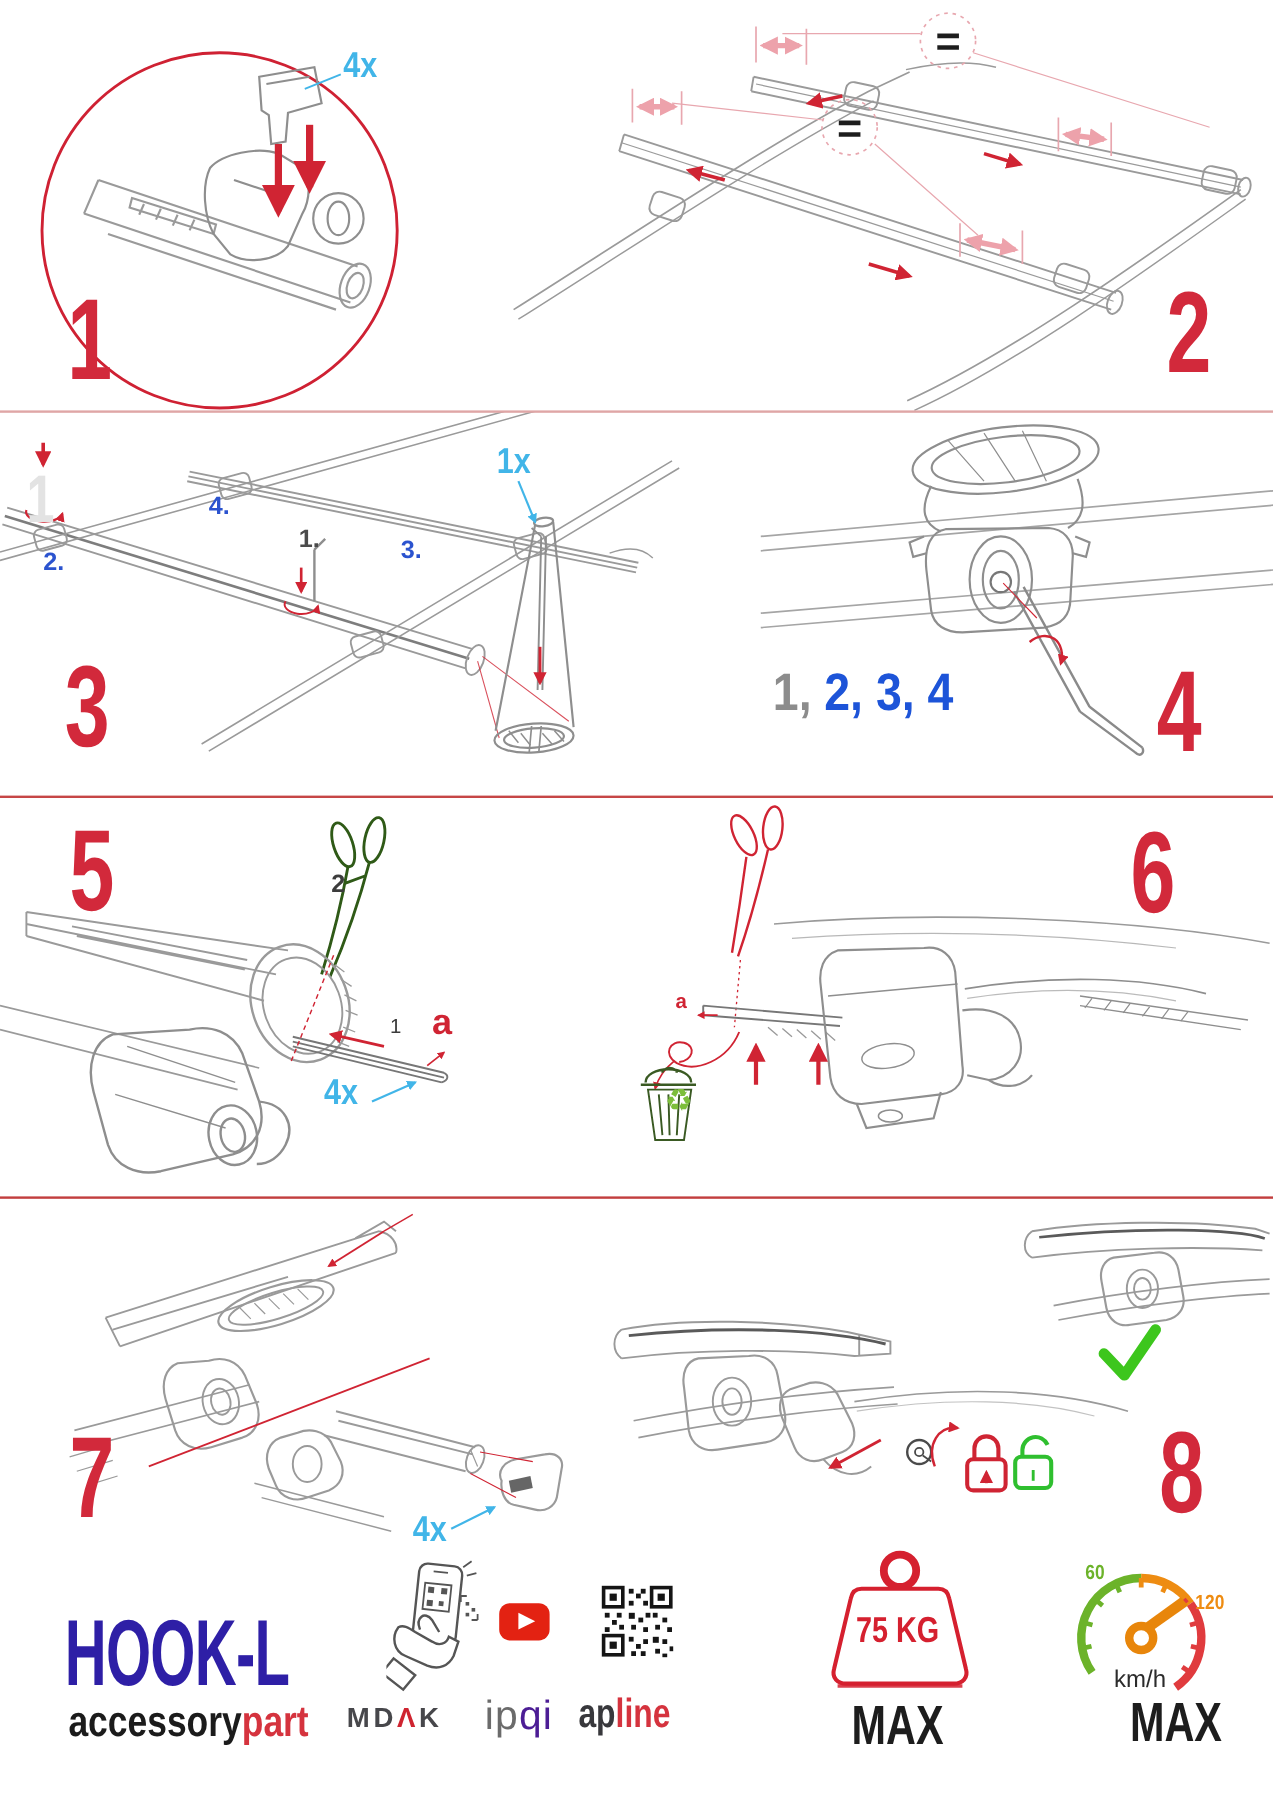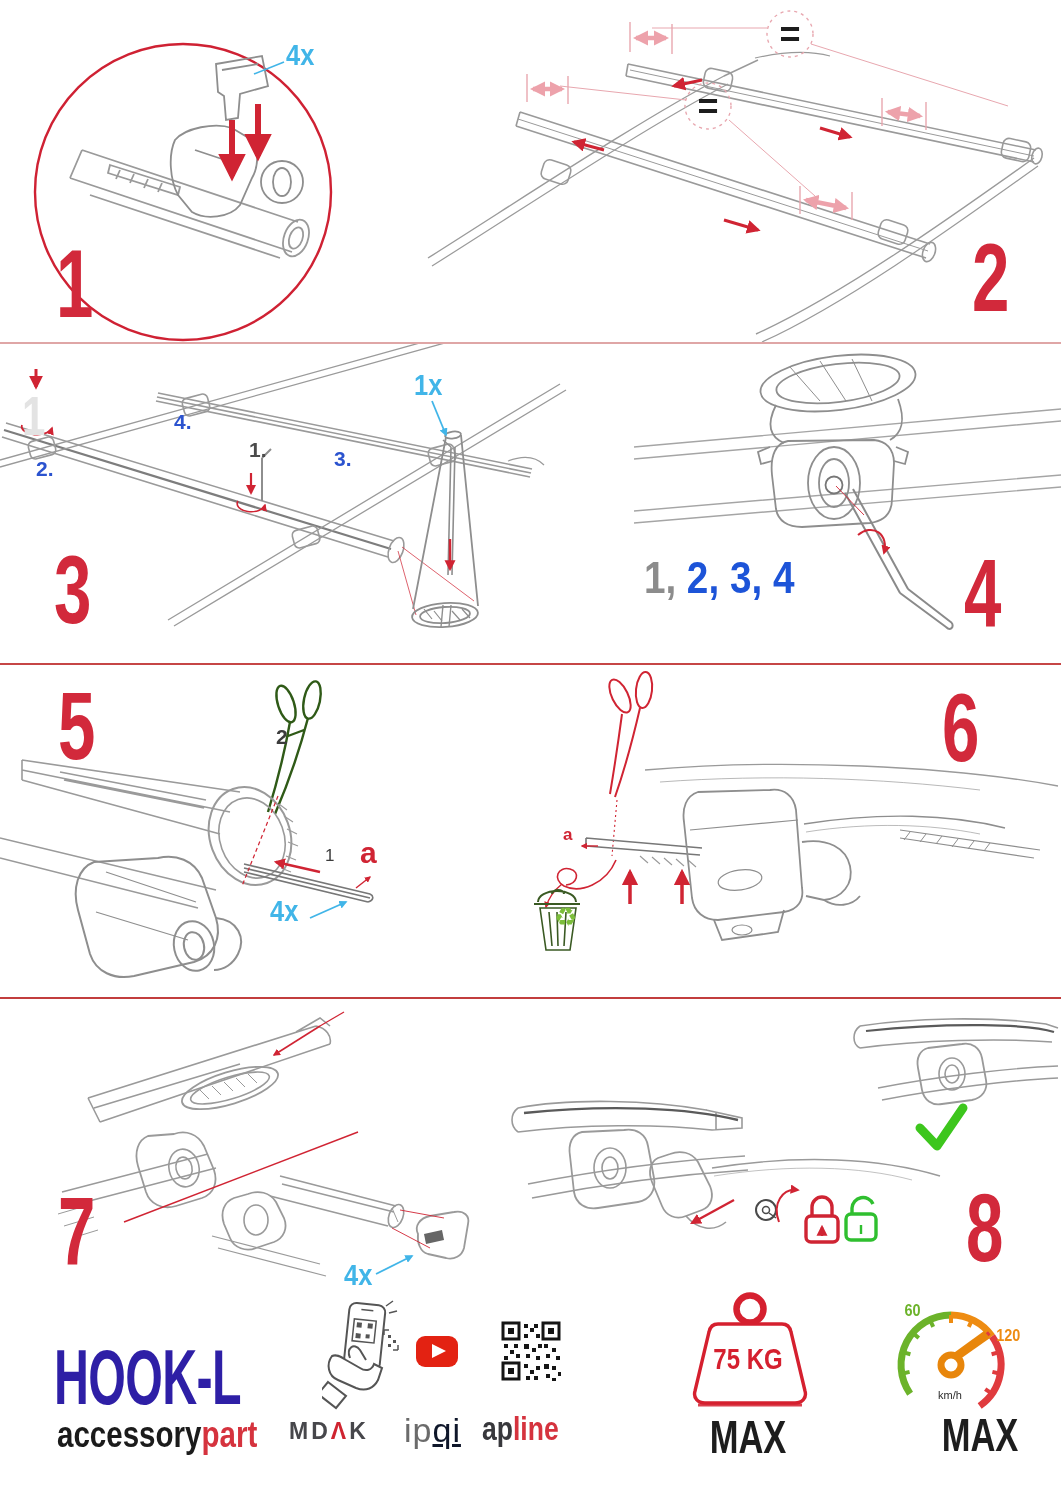--- a/index.html
+++ b/index.html
@@ -15,28 +15,28 @@
   .seq{font-size:44px;font-weight:bold;transform:scaleX(.88);transform-origin:left top;}
   .seq .done{color:#8c8c8c;} .seq .todo{color:#1d54d8;padding-left:12px;}
   .alabel{font-weight:bold;color:#d02433;}
   .divider{position:absolute;left:0;width:1061px;}
   .hookl{font-size:78px;font-weight:bold;color:#2e1fa6;transform:scaleX(.62);transform-origin:left top;letter-spacing:-1px;}
   .brand{font-size:36px;font-weight:bold;transform:scaleX(.82);transform-origin:left top;}
   .brand .b1{color:#1b1b1b;} .brand .b2{color:#d5333e;}
   .mdak{font-size:23px;font-weight:bold;color:#47474b;letter-spacing:3px;}
   .mdak .caret{color:#cf2430;}
   .ipqi{font-size:34px;color:#6b6b6b;letter-spacing:1px;}
-  .ipqi .r{color:#0f172a;text-decoration:underline;}
+  .ipqi .r{color:#4c1d95;}
   .apline{font-size:34px;font-weight:bold;color:#38383c;transform:scaleX(.78);transform-origin:left top;}
   .apline .r{color:#d5333e;}
   .wval{font-size:30px;font-weight:bold;color:#d5202f;text-align:center;transform:scaleX(.8);}
   .maxtxt{font-size:46px;font-weight:bold;color:#1d1d1d;text-align:center;transform:scaleX(.75);}
   .sp60{font-size:17px;font-weight:bold;color:#6cb32a;transform:scaleX(.85);}
   .sp120{font-size:17px;font-weight:bold;color:#ee8c12;transform:scaleX(.85);}
-  .spunit{font-size:11px;color:#2c2c2c;text-align:center;}
+  .spunit{font-size:20px;color:#2c2c2c;text-align:center;}
   .yt{position:absolute;left:416px;top:1336px;width:42px;height:31px;background:#e32212;border-radius:9px;}
   .yt .tri{position:absolute;left:16px;top:8px;width:0;height:0;border-left:14px solid #fff;
            border-top:7.5px solid transparent;border-bottom:7.5px solid transparent;}
 </style>
 </head>
 <body>
 
 <div class="page">
 
   <svg class="abs" style="left:0;top:0" width="1061" height="343">

